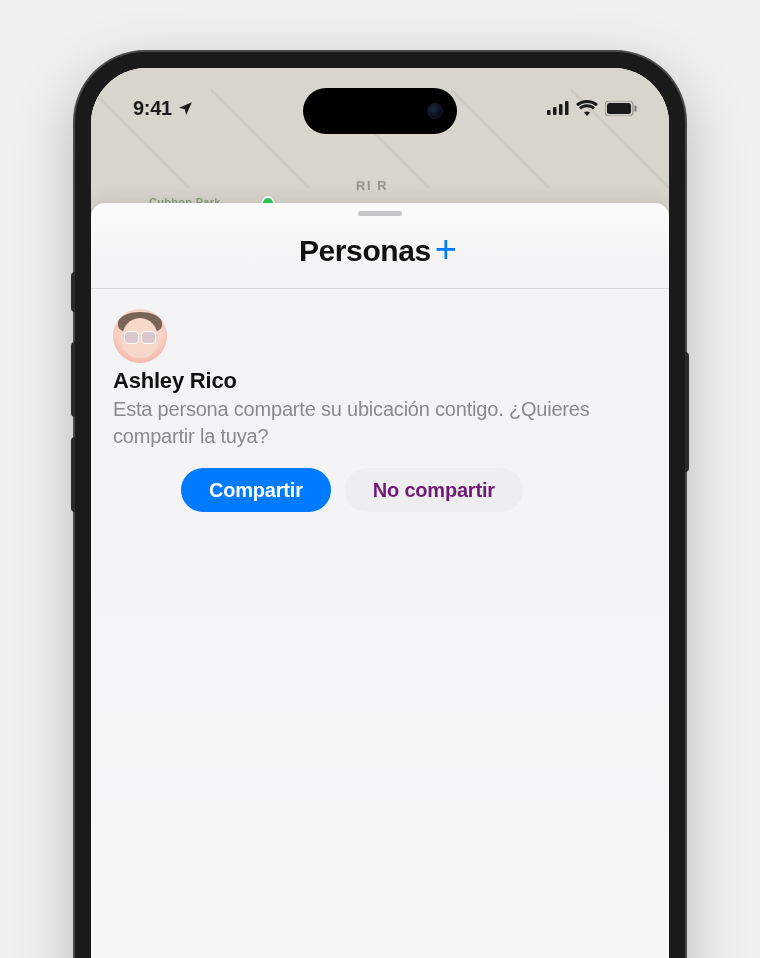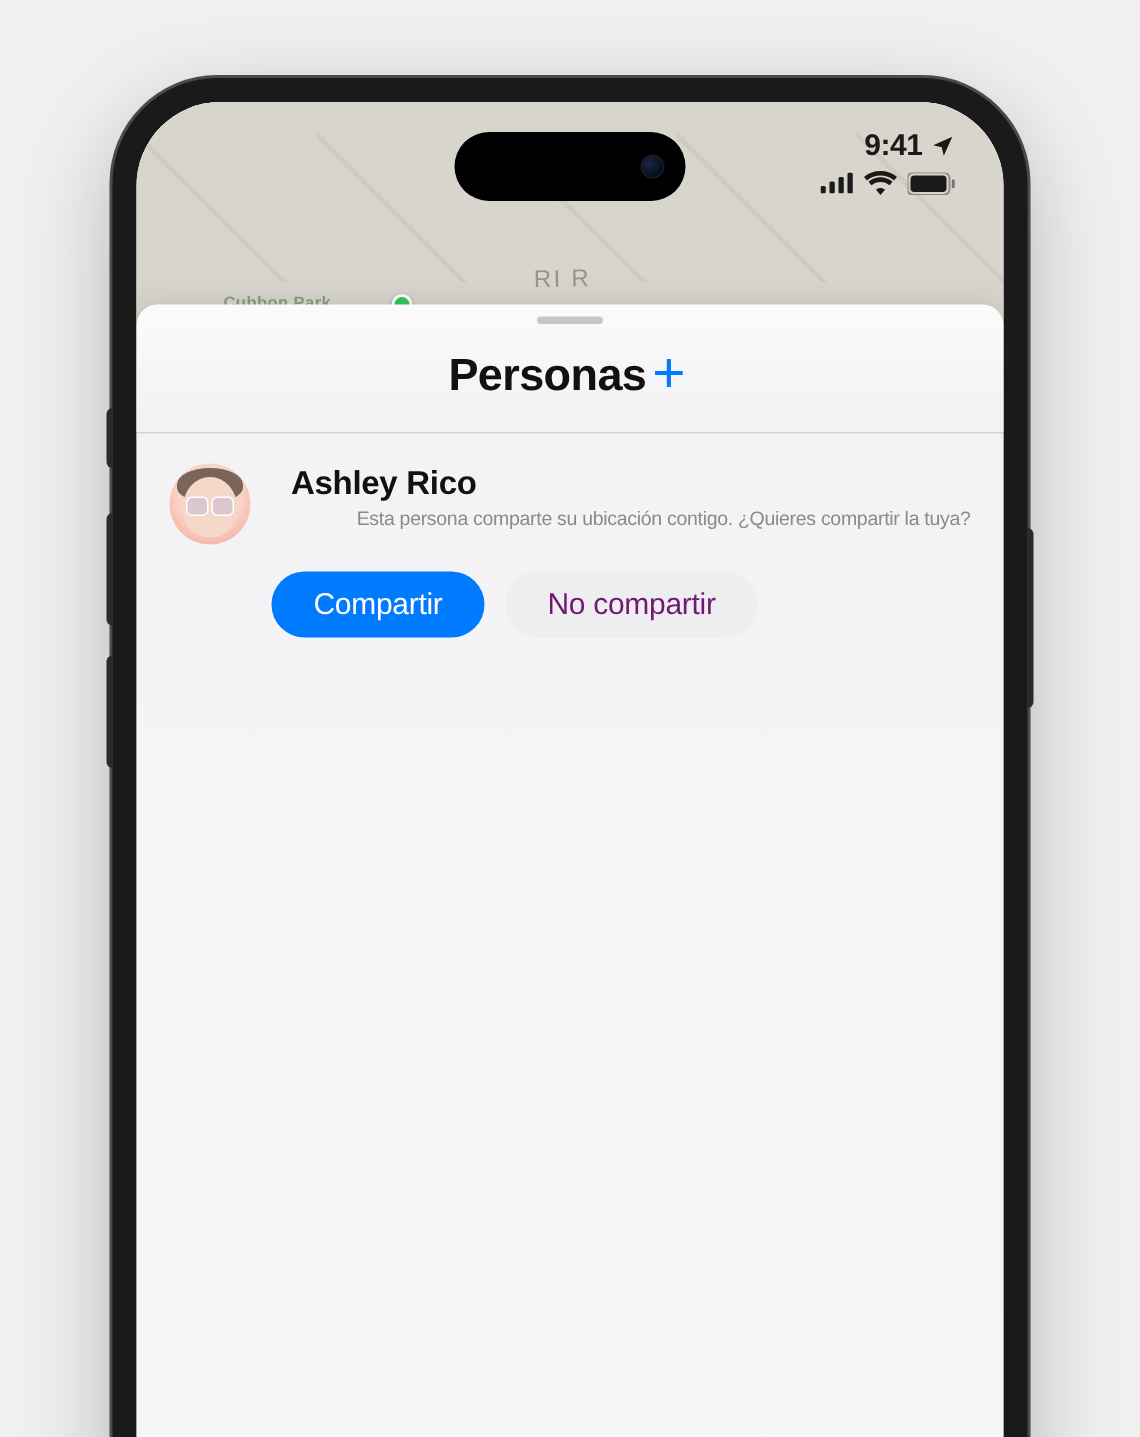--- a/index.html
+++ b/index.html
@@ -92,21 +92,21 @@
 
     .map-label {
       position: absolute;
       font-size: 11px;
       color: #8a9e7a;
       font-weight: 600;
       letter-spacing: 0.3px;
     }
 
     .map-label.park { top: 128px; left: 58px; }
-    .map-label.rd { top: 110px; left: 265px; color: #9a938a; font-size: 16px; font-weight: 400; transform: rotate(-1deg); letter-spacing: 1.5px;}
+    .map-label.rd { top: 110px; left: 265px; color: #9a938a; font-size: 13px; font-weight: 700; transform: rotate(-1deg); letter-spacing: 1.5px;}
 
     .location-dot {
       position: absolute;
       top: 128px;
       left: 170px;
       width: 14px;
       height: 14px;
       border-radius: 50%;
       background: #34c759;
       border: 2px solid #fff;
@@ -138,24 +138,23 @@
     }
 
     .status-bar {
       position: absolute;
       top: 0;
       left: 0;
       right: 0;
       height: 62px;
       display: flex;
       justify-content: space-between;
-      align-items: flex-end;
+      align-items: center;
       padding: 18px 32px 0 42px;
       z-index: 50;
-      flex-direction: column;
     }
 
     .status-left {
       display: flex;
       align-items: center;
       gap: 5px;
       font-size: 20px;
       font-weight: 600;
       color: #1a1a1a;
       letter-spacing: -0.3px;
@@ -206,21 +205,22 @@
       font-weight: 300;
       color: #007aff;
       line-height: 1;
       padding: 0 4px 4px;
       cursor: pointer;
     }
 
     .person-card {
       padding: 20px 22px 0 22px;
       display: flex;
-      gap: 27px;
+      gap: 5px;
+      flex-direction: column;
     }
 
     .avatar {
       width: 54px;
       height: 54px;
       border-radius: 50%;
       background: radial-gradient(circle at 50% 40%, #f9d4c8 0%, #f9d4c8 50%, #f19f8e 100%);
       flex-shrink: 0;
       position: relative;
       overflow: hidden;
@@ -276,43 +276,42 @@
 
     .person-name {
       font-size: 22px;
       font-weight: 600;
       color: #111;
       margin-bottom: 2px;
       letter-spacing: -0.2px;
     }
 
     .person-subtitle {
-      font-size: 13px;
+      font-size: 20px;
       line-height: 1.35;
       color: #8a8a8e;
       letter-spacing: -0.2px;
-      text-align: right;
     }
 
     .button-row {
       display: flex;
       gap: 14px;
       padding: 18px 0 0 90px;
     }
 
     .pill-button {
       height: 44px;
       padding: 0 28px;
       border-radius: 22px;
       font-size: 20px;
       display: flex;
       align-items: center;
       justify-content: center;
       cursor: pointer;
-      font-weight: 400;
+      font-weight: 700;
       letter-spacing: -0.2px;
     }
 
     .pill-primary {
       background: #007aff;
       color: #fff;
     }
 
     .pill-secondary {
       background: #eeeef0;

